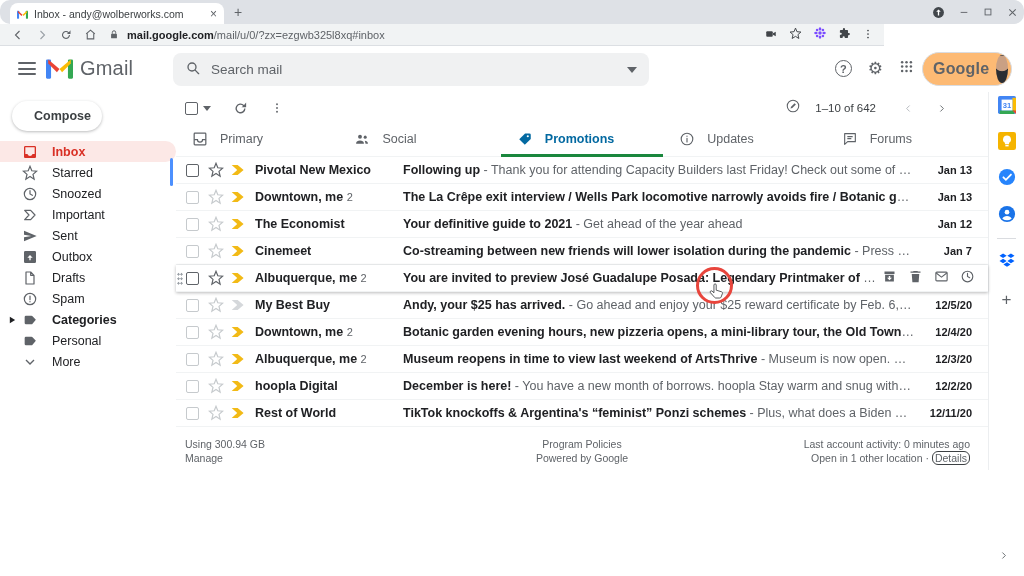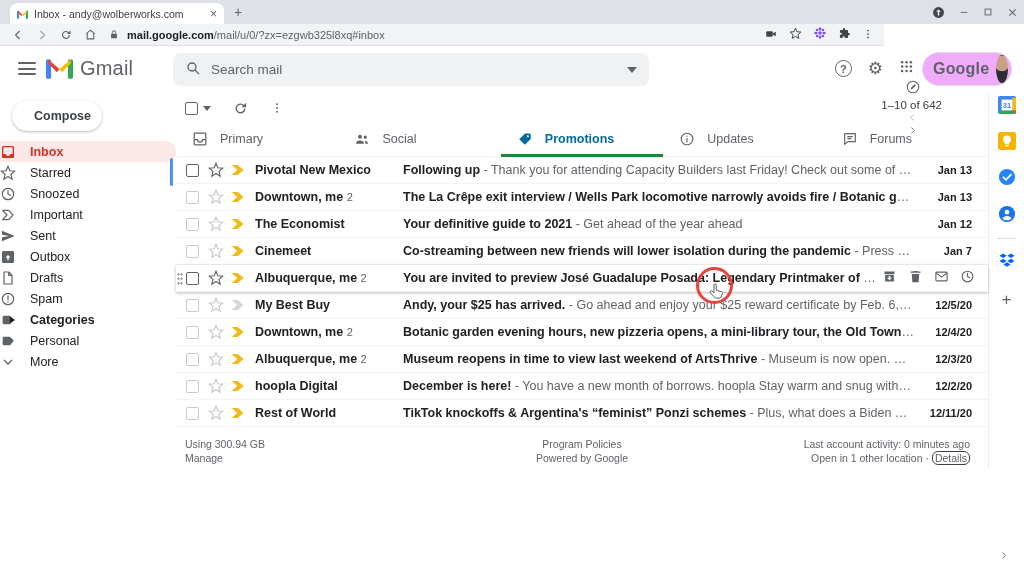--- a/index.html
+++ b/index.html
@@ -1,20 +1,20 @@
 <!DOCTYPE html>
 <html><head>
 <meta charset="utf-8">
 <style>
   * { margin:0; padding:0; box-sizing:border-box; }
   html,body { width:1024px; height:576px; background:#fff; font-family:"Liberation Sans", sans-serif; overflow:hidden; }
   #stage { position:relative; width:1024px; height:576px; background:#fff; }
 
   
-  #tabstrip { position:absolute; top:0; left:0; width:1024px; height:24px; background:#dee1e6; }
+  #tabstrip { position:absolute; top:0; left:0; width:1024px; height:24px; background:#dee1e6;border-radius:10px; }
   #chrome-tab { position:absolute; top:3px; left:10px; width:214px; height:21px; background:#fff; border-radius:8px 8px 0 0; display:flex; align-items:center; padding:0 7px; gap:6px; }
   #chrome-tab .t-title { flex:1; font-size:10.5px; color:#3c4043; white-space:nowrap; overflow:hidden; }
   .glyph-btn { color:#5f6368; font-size:12px; line-height:1; cursor:default; }
   #newtab-plus { position:absolute; top:4px; left:234px; font-size:14px; color:#5f6368; }
   #win-controls { position:absolute; top:0; right:6px; height:24px; display:flex; align-items:center; gap:14px; color:#5f6368; }
   #win-controls svg { display:block; }
 
   #urlbar { position:absolute; top:24px; left:0; width:884px; height:22px; background:#f1f3f4; border-bottom:1px solid #dcdfe3; display:flex; align-items:center; }
   #urlbar .nav-ic { margin-left:12px; color:#5f6368; display:flex; }
   #urlbar .nav-ic.dim { color:#9aa0a6; }
@@ -29,43 +29,43 @@
   #hamburger span { height:2px; background:#5f6368; border-radius:1px; }
   #gm-logo { position:absolute; left:46px; top:11px; display:flex; align-items:center; gap:7px; }
   #gm-logo .logo-word { font-size:20px; color:#5f6368; letter-spacing:.2px; }
   #search-pill { position:absolute; left:173px; top:7px; width:476px; height:33px; background:#f0f1f2; border-radius:8px; display:flex; align-items:center; padding:0 12px; gap:10px; }
   #search-pill input { flex:1; border:none; background:transparent; outline:none; font-size:13.5px; color:#202124; font-family:"Liberation Sans",sans-serif; }
   #search-pill input::placeholder { color:#5f6368; }
   .caret-down { width:0; height:0; border-left:5px solid transparent; border-right:5px solid transparent; border-top:6px solid #5f6368; }
   #hdr-right { position:absolute; right:110px; top:12px; display:flex; align-items:center; gap:16px; color:#5f6368; }
   .help-circle { width:17px; height:17px; border:1.6px solid #5f6368; border-radius:50%; font-size:11px; display:flex; align-items:center; justify-content:center; color:#5f6368; font-weight:bold; }
   .gear-glyph { font-size:17px; }
-  #account-pill { position:absolute; right:12px; top:6px; width:90px; height:34px; border:1px solid #dadce0; border-radius:18px; background:#f0abfc; display:flex; align-items:center; justify-content:flex-end; gap:7px; padding:0 3px 0 10px; }
+  #account-pill { position:absolute; right:12px; top:6px; width:90px; height:34px; border:1px solid #dadce0; border-radius:18px; background:#fdba74; display:flex; align-items:center; justify-content:flex-end; gap:7px; padding:0 3px 0 10px; }
   #account-pill .g-word { font-size:16px; color:#5f6368; font-weight:bold; letter-spacing:.2px; }
   #avatar { width:28px; height:28px; border-radius:50%; background:radial-gradient(circle at 50% 30%, #c9a084 0 36%, #2b2e33 40% 100%); }
 
   
   #sidebar { position:absolute; top:92px; left:0; width:176px; height:378px; background:#fff; }
   #compose-btn { position:absolute; left:12px; top:9px; width:90px; height:30px; background:#fff; border-radius:16px; box-shadow:0 1px 3px rgba(60,64,67,.35); display:flex; align-items:center; gap:10px; padding:0 12px; }
   #compose-btn .c-label { font-size:12.5px; color:#3c4043; font-weight:bold; }
   #sidebar-nav { position:absolute; top:49px; left:0; width:176px; }
-  .nav-item { position:relative; height:21px; display:flex; align-items:center; gap:14px; font-size:12.5px; color:#202124; border-radius:0 11px 11px 0; }
+  .nav-item { position:relative; height:21px; display:flex; align-items:center; padding-left:22px; gap:14px; font-size:12.5px; color:#202124; border-radius:0 11px 11px 0; }
   .nav-item .nav-icon { width:16px; height:16px; color:#5f6368; display:flex; }
   .nav-item .nav-icon svg { width:16px; height:16px; }
   .nav-item.bold .nav-label { font-weight:bold; }
   .nav-item.active { font-weight:bold; }
   .nav-item .expander { position:absolute; left:9px; top:7px; color:#202124; display:flex; }
 
   
   #main { position:absolute; top:92px; left:176px; width:812px; height:378px; }
   #toolbar { position:absolute; top:0; left:0; width:812px; height:32px; display:flex; align-items:center; color:#5f6368; }
   #sel-box { width:13px; height:13px; border:1.5px solid #5f6368; border-radius:2px; margin-left:9px; }
   #sel-caret { margin-left:5px; }
   .tb-ic { margin-left:22px; display:flex; }
-  #toolbar-right { margin-left:auto; display:flex; align-items:center; gap:0; padding-right:30px;flex-direction:column; }
+  #toolbar-right { margin-left:auto; display:flex; align-items:center; gap:0; padding-right:30px; }
   #pagination { font-size:11.5px; color:#3c4043; margin:0 16px 0 14px; }
   .pg-chev { display:flex; padding:0 12px; }
   .pg-chev.dim { color:#b0b4b9; }
 
   #tabsrow { position:absolute; top:32px; left:0; width:812px; height:33px; display:flex; border-bottom:1px solid #f1f3f4; }
   .cat-tab { width:163px; height:33px; display:flex; align-items:center; gap:12px; padding-left:16px; font-size:12.5px; color:#5f6368; border-bottom:3px solid transparent; }
   .cat-tab .tab-ic { display:flex; }
   .cat-tab .tab-ic svg { width:16px; height:16px; }
 
   #maillist { position:absolute; top:65px; left:0; width:812px; }

